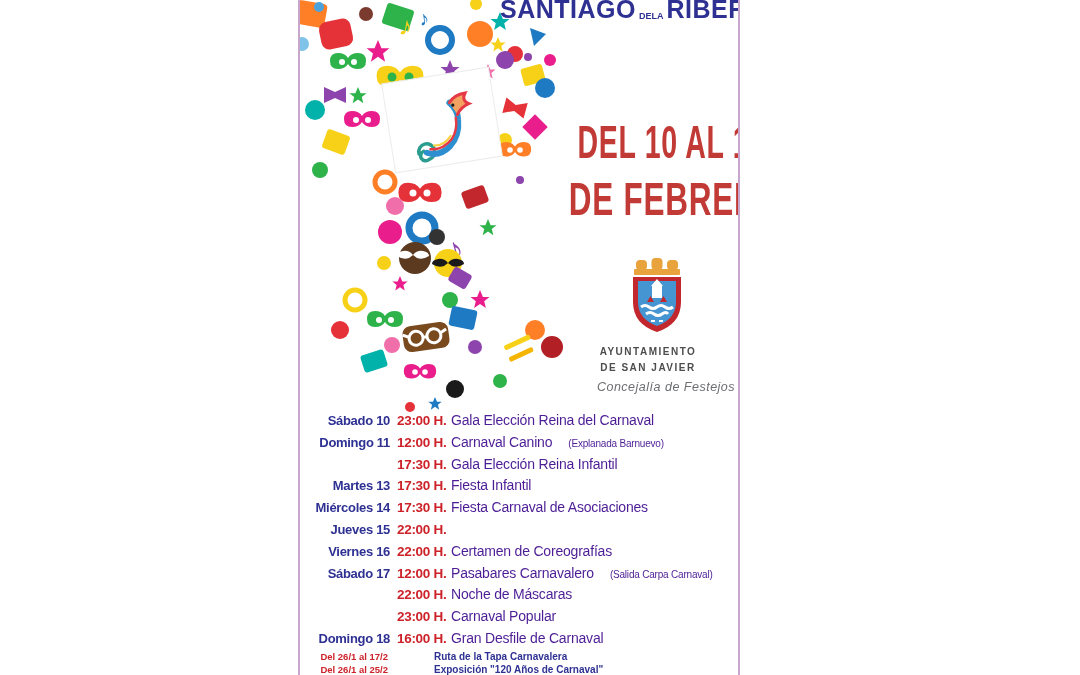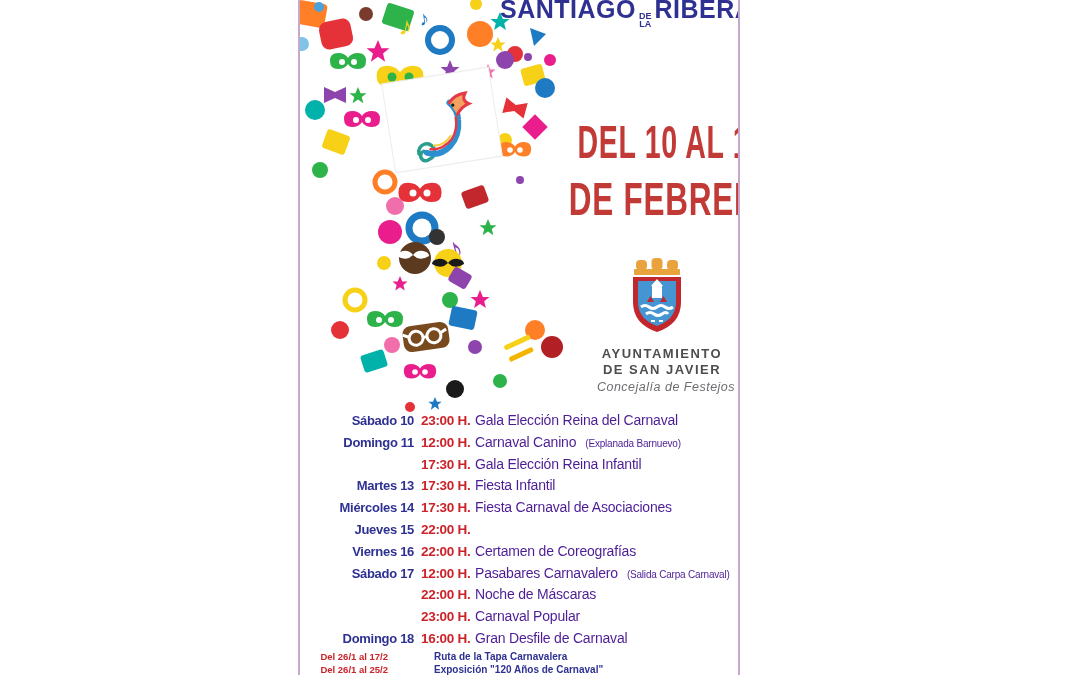--- a/index.html
+++ b/index.html
@@ -5,45 +5,45 @@
   html,body{margin:0;padding:0;background:#ffffff;}
   .canvas{position:relative;width:1080px;height:675px;background:#ffffff;overflow:hidden;
           font-family:"Liberation Sans","DejaVu Sans",sans-serif;}
   .poster{position:absolute;left:298px;top:0;width:438px;height:675px;background:#ffffff;
           border-left:2px solid #c9a6ce;border-right:2px solid #c9a6ce;overflow:hidden;}
   .collage{position:absolute;left:0;top:0;}
 
   .loc-title{position:absolute;left:200px;top:-9px;width:235px;text-align:center;
              color:#2e3192;font-weight:bold;white-space:nowrap;line-height:36px;}
   .loc-title .big{font-size:25px;letter-spacing:.5px;}
-  .dela{display:inline-flex;flex-direction:column;vertical-align:baseline;
+  .dela{display:inline-flex;flex-direction:row;vertical-align:baseline;
         font-size:9px;line-height:8px;margin:0 3px;position:relative;top:1px;}
 
   .dates{position:absolute;left:233px;width:200px;text-align:center;color:#c23a36;
          font-weight:bold;white-space:nowrap;}
   .dates .inner{display:inline-block;font-size:42px;transform-origin:center top;}
   .dates-l1{top:116px;}
   .dates-l1 .inner{transform:scale(.68,1.1);letter-spacing:1px;}
   .dates-l2{top:173px;}
   .dates-l2 .inner{transform:scale(.75,1.1);letter-spacing:1px;}
 
   .crest{position:absolute;left:325px;top:258px;}
-  .org-name{position:absolute;left:264px;width:196px;text-align:center;color:#4d4d4f;
-            font-weight:bold;font-size:13px;letter-spacing:1.5px;white-space:nowrap;}
+  .org-name{position:absolute;left:250px;width:196px;text-align:center;color:#4d4d4f;
+            font-weight:bold;font-size:10px;letter-spacing:1.5px;white-space:nowrap;}
   .org-n1{top:346px;}
   .org-n2{top:362px;}
   .org-dept{position:absolute;left:268px;top:380px;width:196px;text-align:center;
             color:#6d6e71;font-size:12.5px;font-style:italic;letter-spacing:.5px;}
 
   .sched{position:absolute;left:0;top:410px;width:438px;}
   .srow{display:flex;align-items:baseline;height:21.8px;line-height:21.8px;white-space:nowrap;}
-  .day{width:90px;text-align:right;color:#2e3192;font-weight:bold;font-size:13px;letter-spacing:-.3px;padding-left:24px;}
+  .day{width:90px;text-align:right;color:#2e3192;font-weight:bold;font-size:13px;letter-spacing:-.3px;}
   .time{width:52px;margin-left:7px;color:#cc2229;font-weight:bold;font-size:13.5px;letter-spacing:-.3px;}
   .event{margin-left:2px;color:#4c1d95;font-weight:normal;font-size:14px;letter-spacing:-.2px;}
-  .note{font-size:10px;margin-left:9px;letter-spacing:-.2px;}
+  .note{font-size:10px;margin-left:16px;letter-spacing:-.2px;}
   .xrow{display:flex;align-items:baseline;height:13.5px;line-height:13.5px;white-space:nowrap;}
   .xdates{width:88px;text-align:right;color:#cc2229;font-weight:bold;font-size:9.5px;}
   .xevent{margin-left:12px;color:#2e3192;font-weight:bold;font-size:10px;padding-left:34px;}
 </style>
 </head>
 <body>
 
 <div class="canvas">
   <div class="poster">
 

